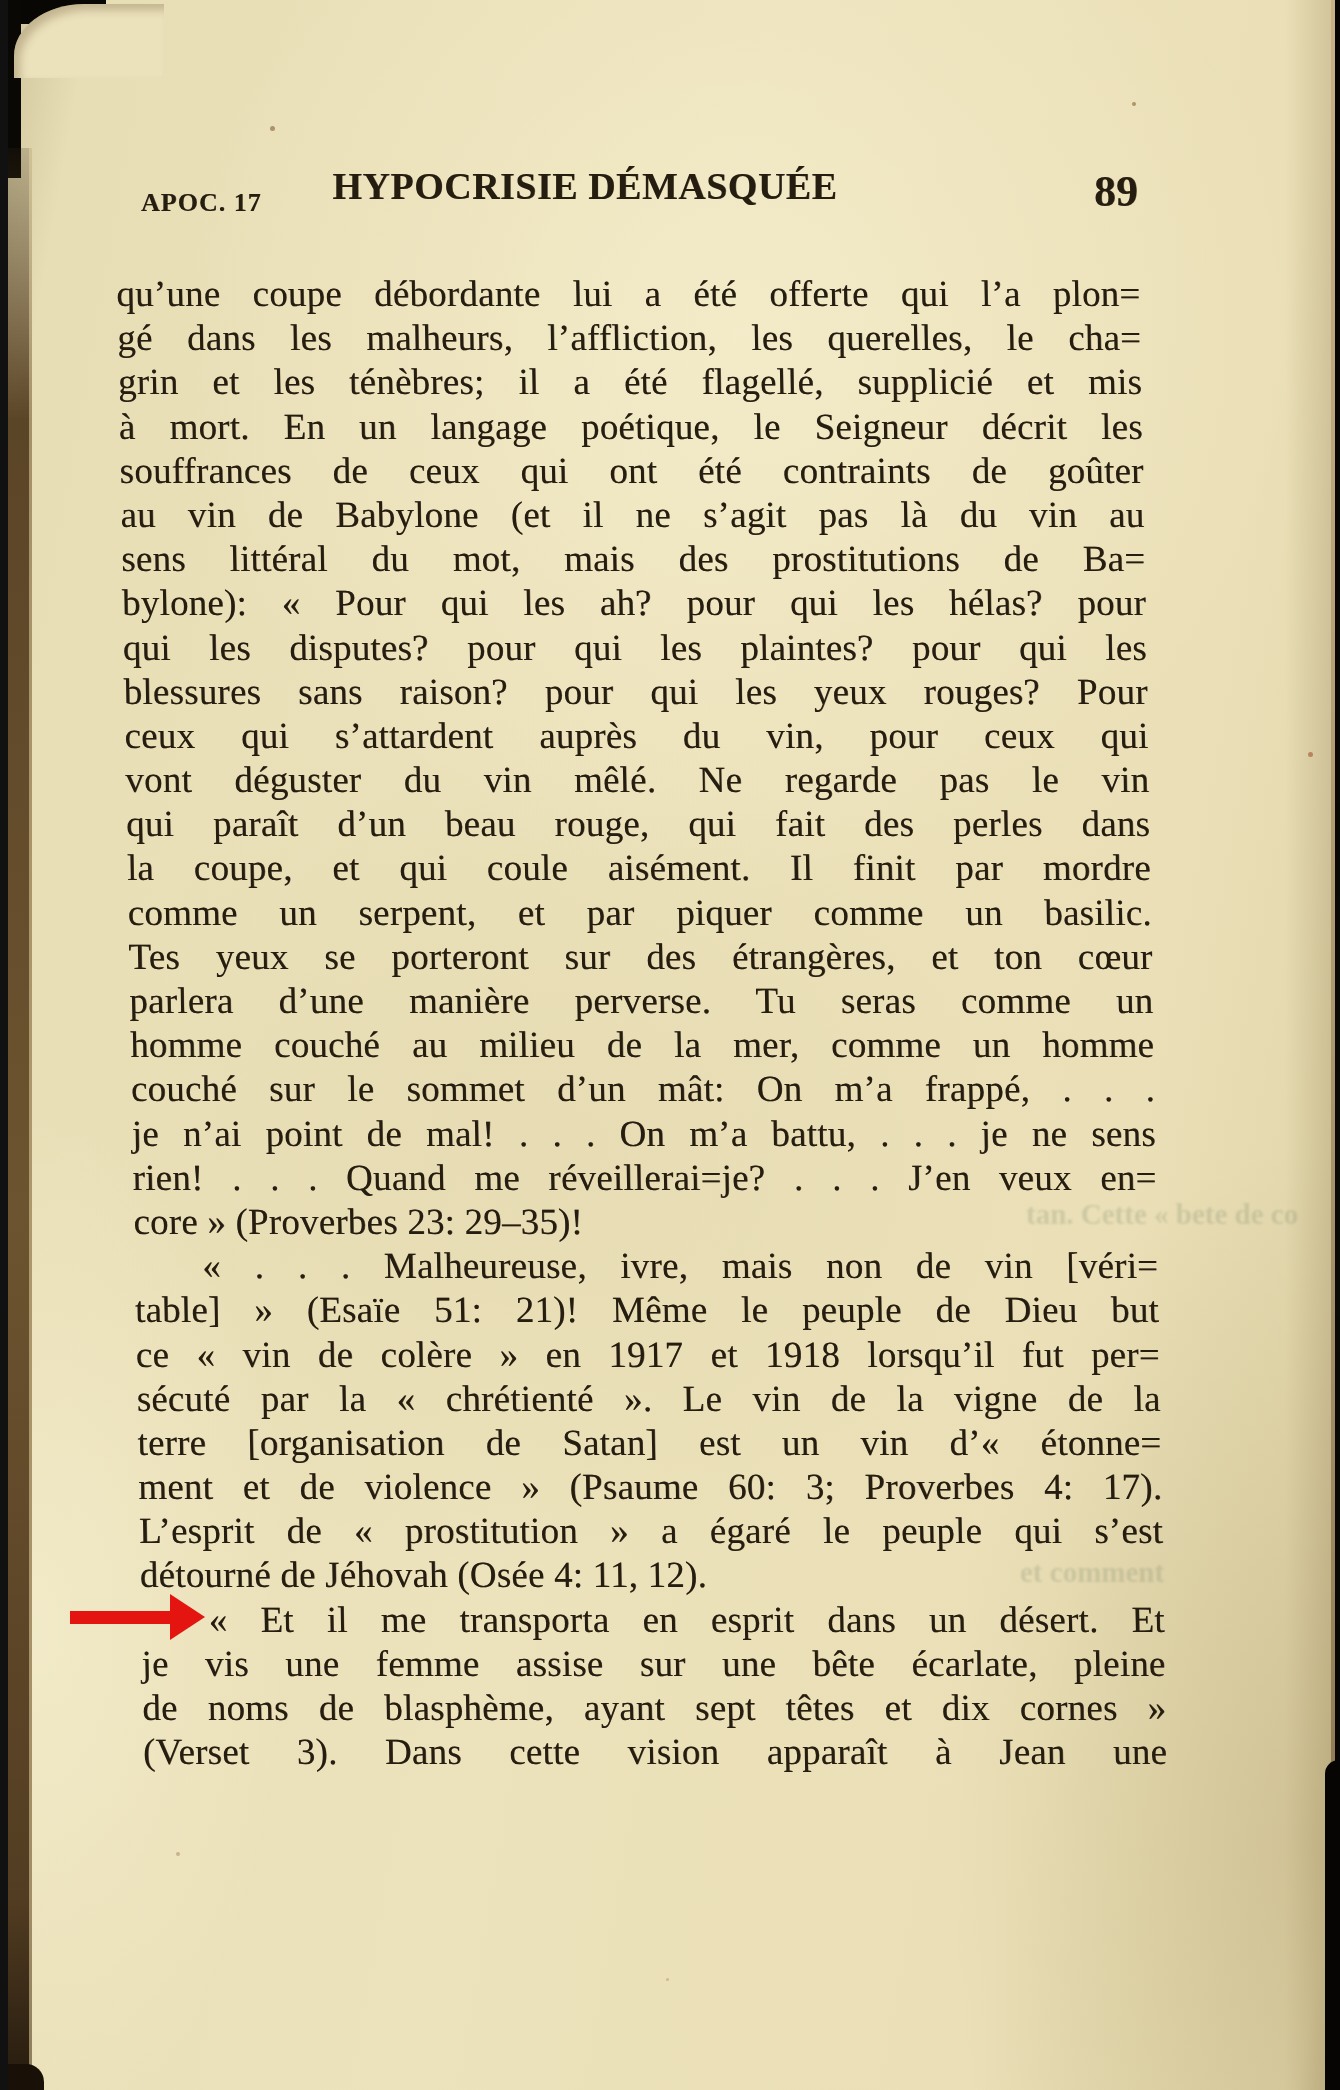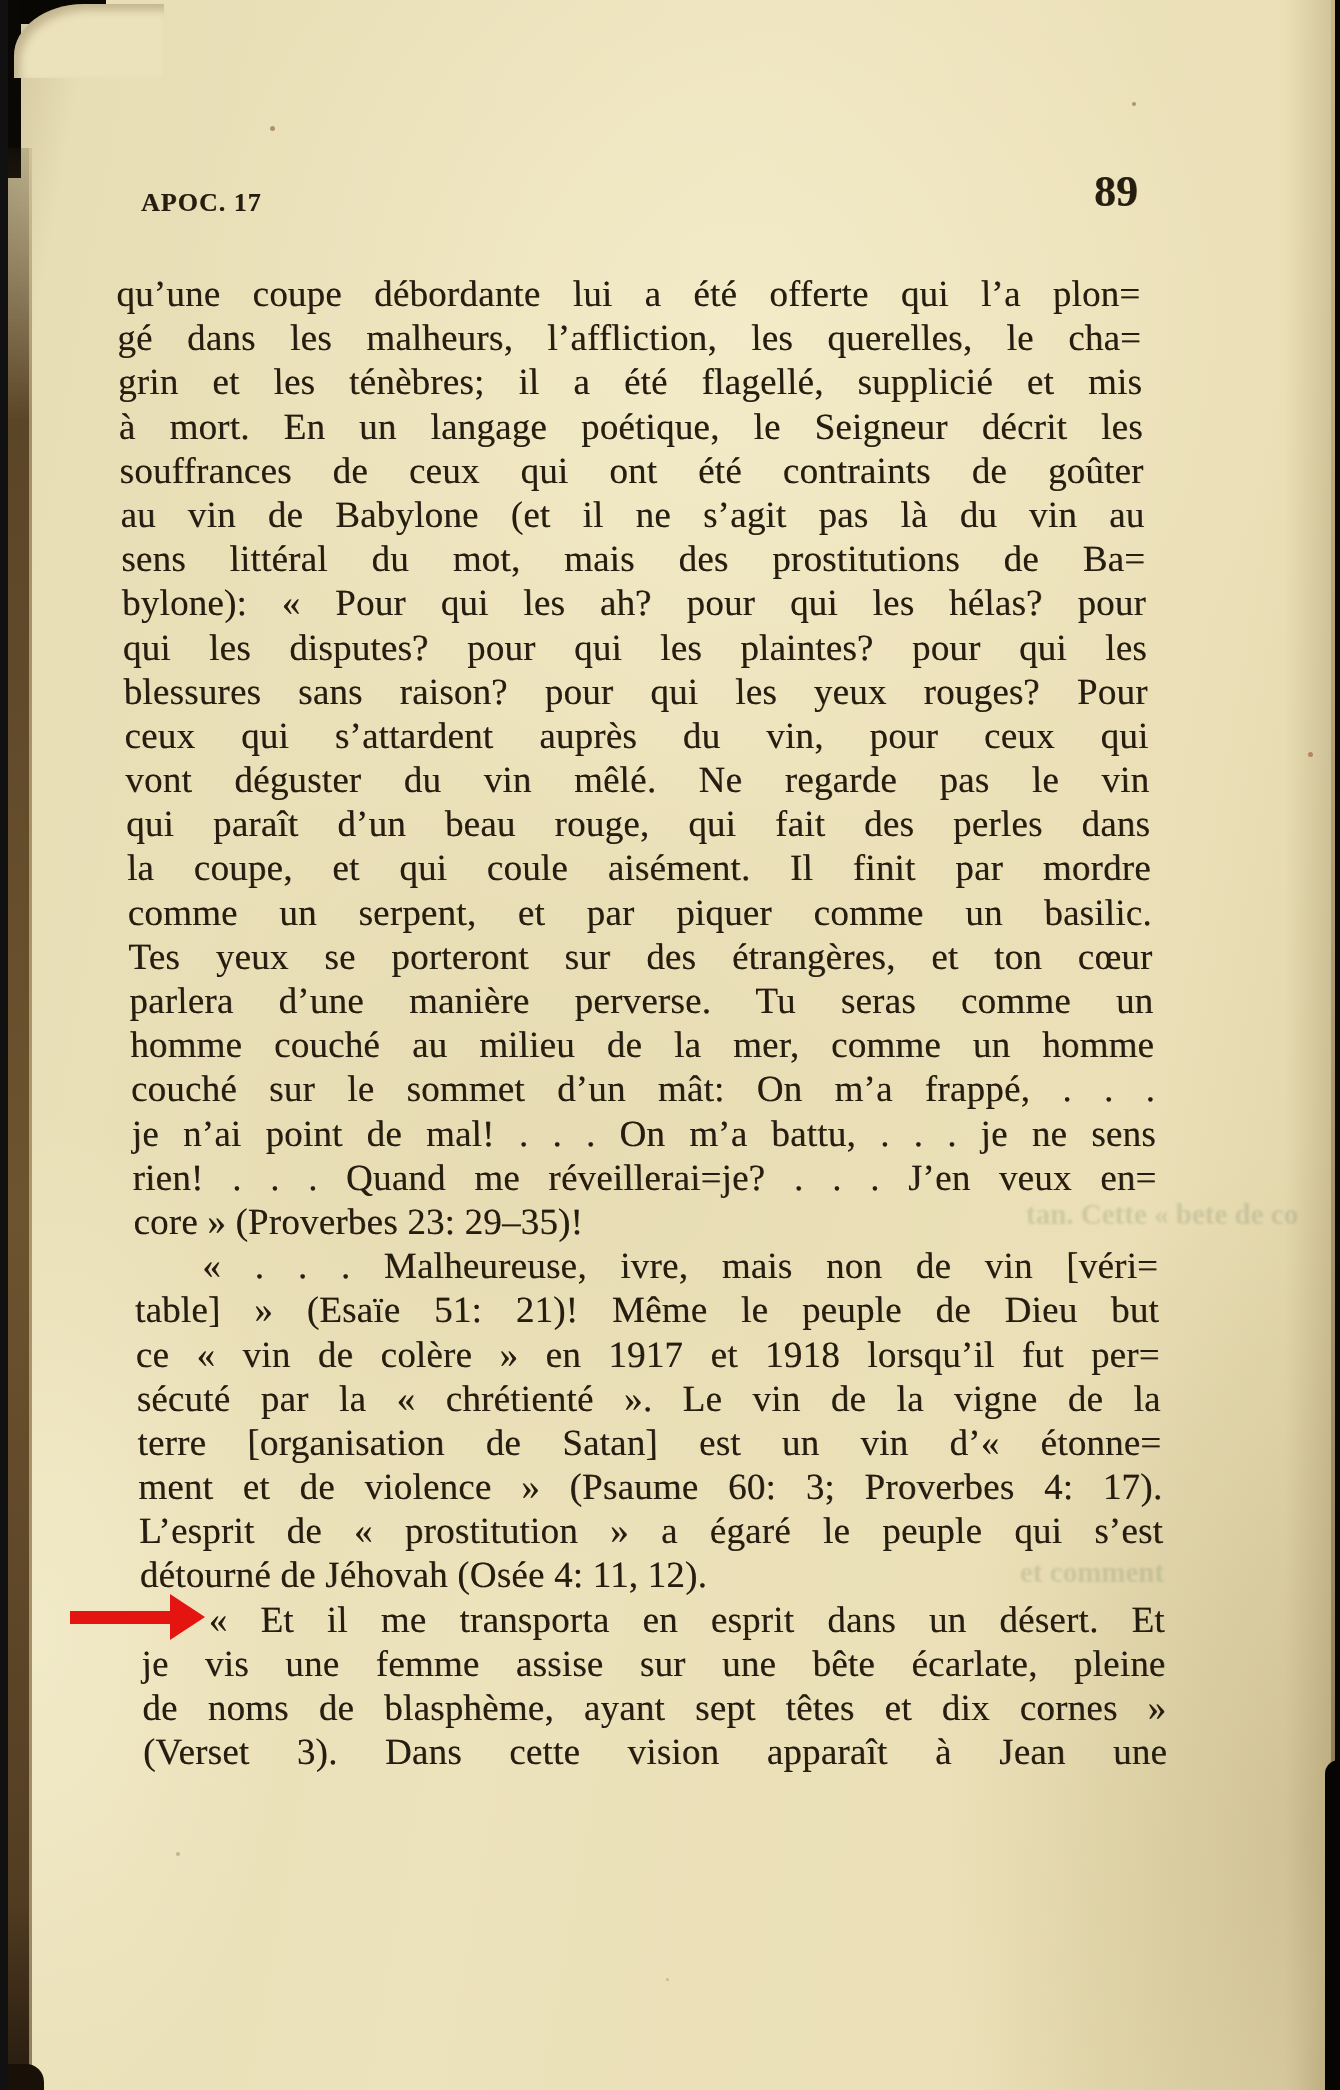--- a/index.html
+++ b/index.html
@@ -72,20 +72,21 @@
   <div class="edge-right-black"></div>
   <div class="edge-right-foot"></div>
 
   <div class="speck" style="left:262px;top:126px;width:5px;height:5px;"></div>
   <div class="speck" style="left:1300px;top:752px;width:5px;height:5px;background:rgba(150,60,30,.5);"></div>
   <div class="speck" style="left:1124px;top:102px;width:4px;height:4px;"></div>
   <div class="speck" style="left:168px;top:1852px;width:4px;height:4px;opacity:.6;"></div>
   <div class="speck" style="left:658px;top:1978px;width:3px;height:3px;opacity:.5;"></div>
 
   <div class="hdr hdr-ref">APOC. 17</div>
+  <div class="hdr hdr-title">HYPOCRISIE DÉMASQUÉE</div>
   <div class="hdr hdr-num">89</div>
 
   <div class="ghost ghost1">tan. Cette « bete de co</div>
   <div class="ghost ghost2">et comment</div>
 
   <div class="body-text">
       <div>
         <div class="line">qu’une coupe débordante lui a été offerte qui l’a plon=</div>
         <div class="line">gé dans les malheurs, l’affliction, les querelles, le cha=</div>
         <div class="line">grin et les ténèbres; il a été flagellé, supplicié et mis</div>

